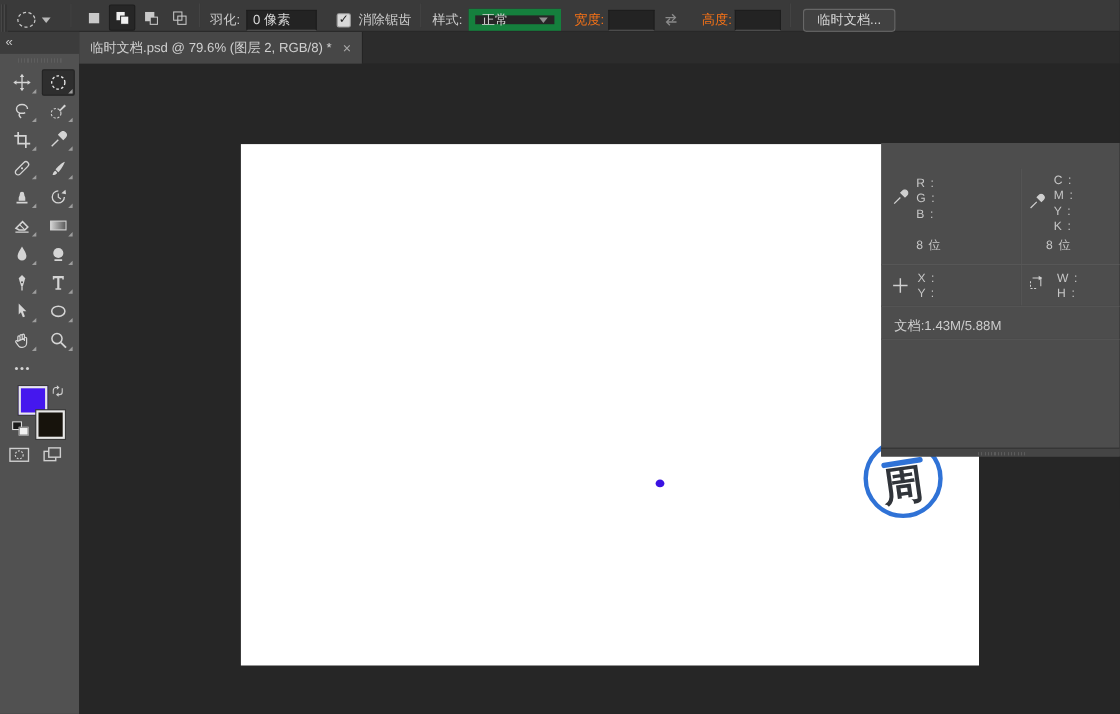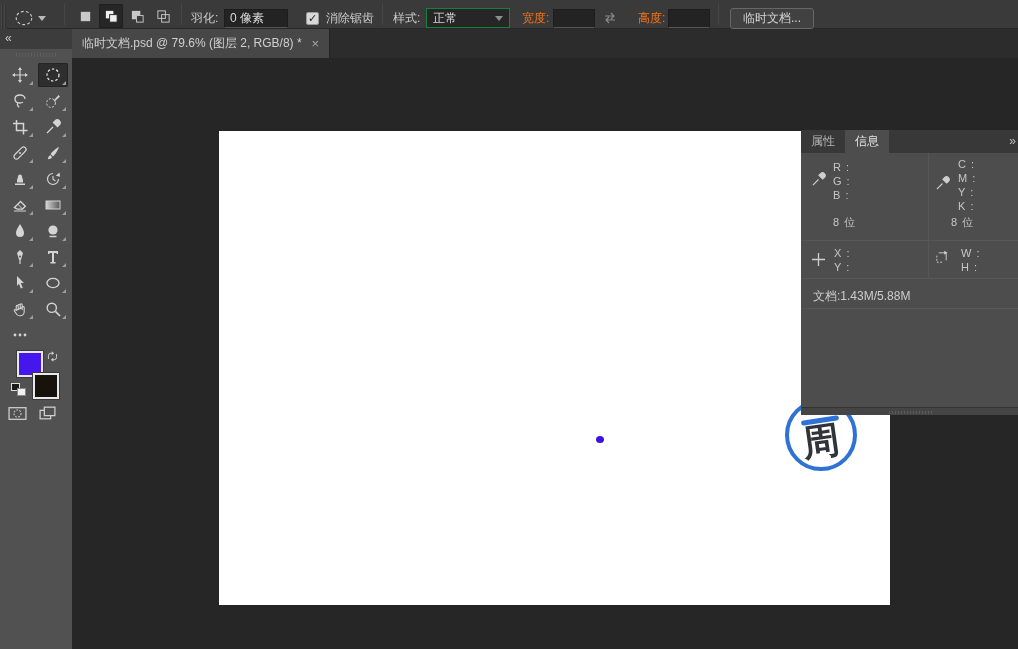--- a/index.html
+++ b/index.html
@@ -16,21 +16,21 @@
   .icon-btn { display:flex; align-items:center; justify-content:center; color:#cfcfcf; }
   .chev { width:0; height:0; border-left:4px solid transparent; border-right:4px solid transparent; border-top:5px solid #b8b8b8; margin-left:4px; }
   .mode-btn { width:24px; height:24px; display:flex; align-items:center; justify-content:center; border-radius:2px; color:#c9c9c9; }
   .mode-btn.active { background:#262626; box-shadow:inset 0 0 0 1px #1e1e1e; color:#efefef; }
   .ob-label { color:#cbcbcb; }
   .ob-label.disabled { color:#f97316; }
   .ob-input { background:#232323; border:1px solid #1d1d1d; border-bottom-color:#555; color:#d8d8d8;
     font-size:12px; height:19px; padding:0 5px; font-family:inherit; }
   .checkbox { width:13px; height:13px; background:#d8d8d8; border:1px solid #9a9a9a; border-radius:2px;
     display:flex; align-items:center; justify-content:center; color:#222; font-size:11px; font-weight:bold; line-height:1; }
-  .ob-select { background:#262626; border:1px solid #15803d; height:20px; display:flex; align-items:center;
+  .ob-select { background:#262626; border:6px solid #15803d; height:20px; display:flex; align-items:center;
     padding:0 6px; color:#d8d8d8; width:84px; justify-content:space-between; }
   .push-btn { border:1px solid #676767; background:#414141; border-radius:3px; height:21px;
     padding:0 12px; color:#d6d6d6; font-size:12px; display:flex; align-items:center; }
 
   
   #tools-panel { position:absolute; left:0; top:29px; width:72px; bottom:0; background:#515151; }
   #tools-header { position:absolute; left:0; top:0; width:72px; height:20px; background:#3c3c3c; }
   #collapse-btn { position:absolute; left:5px; top:2px; color:#c9c9c9; font-size:12px; letter-spacing:1px; }
   #tools-grip { position:absolute; left:16px; top:24px; width:40px; height:4px;
     background:repeating-linear-gradient(90deg,#5e5e5e 0 1px,transparent 1px 3px); }
@@ -396,25 +396,20 @@
       <div id="paint-dot" style="background: rgb(58, 18, 226);"></div>
       <div id="logo">
         <div id="logo-ring" style="border-color: rgb(47, 114, 214);"></div>
         <div id="logo-stroke" style="background: rgb(47, 114, 214);"></div>
         <div id="logo-char" style="color: rgb(48, 52, 58);">周</div>
       </div>
     </div>
   </div>
 
   <div id="info-panel">
-    <div id="panel-header">
-      <div class="ptab" style="left:0;">属性</div>
-      <div class="ptab active" style="left:44px;">信息</div>
-      <span id="panel-expand">»</span>
-    </div>
 
     <span class="panel-icon" style="left:10px; top:42px;">
       <svg viewBox="0 0 16 16" width="15" height="15">
           <path d="M2 14l6-6M9 4l3 3M8.5 3.5l4 4 1.8-1.8a1.6 1.6 0 0 0-4-4z" stroke="currentColor" fill="currentColor" stroke-width="1.2"></path>
         </svg>
     </span>
     <span class="ro-label" style="left:32px; top:31px;">R :</span>
     <span class="ro-label" style="left:32px; top:45px;">G :</span>
     <span class="ro-label" style="left:32px; top:59px;">B :</span>
     <span class="ro-label" style="left:32px; top:85px;">8 位</span>

